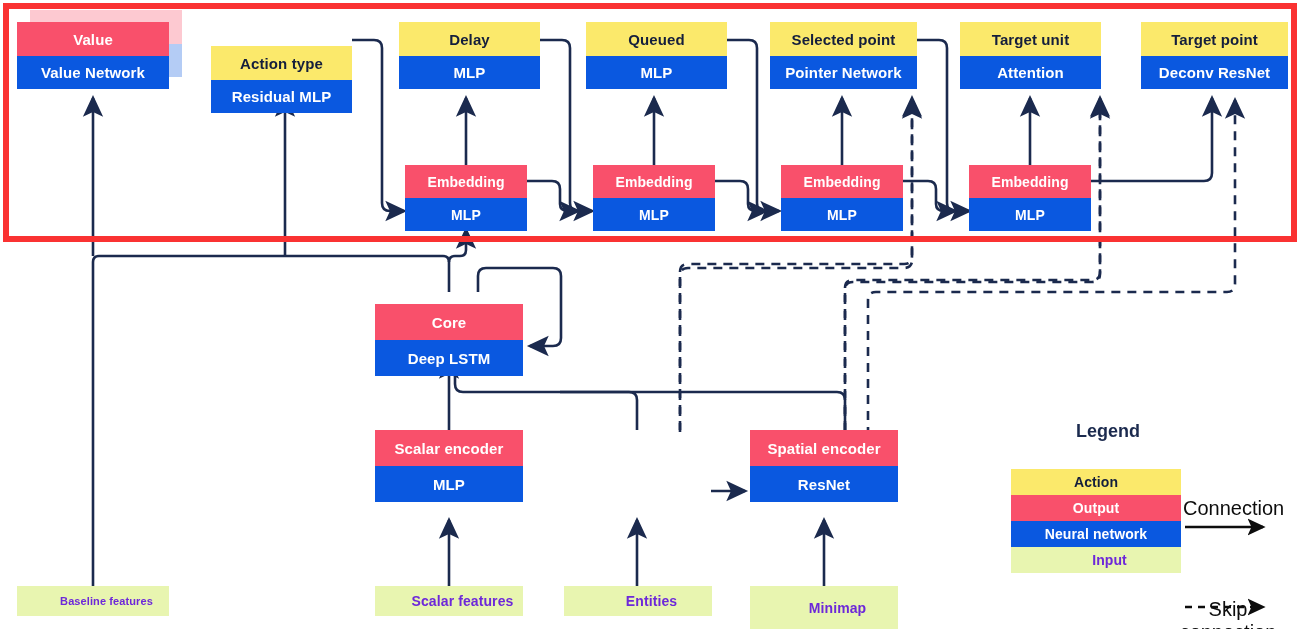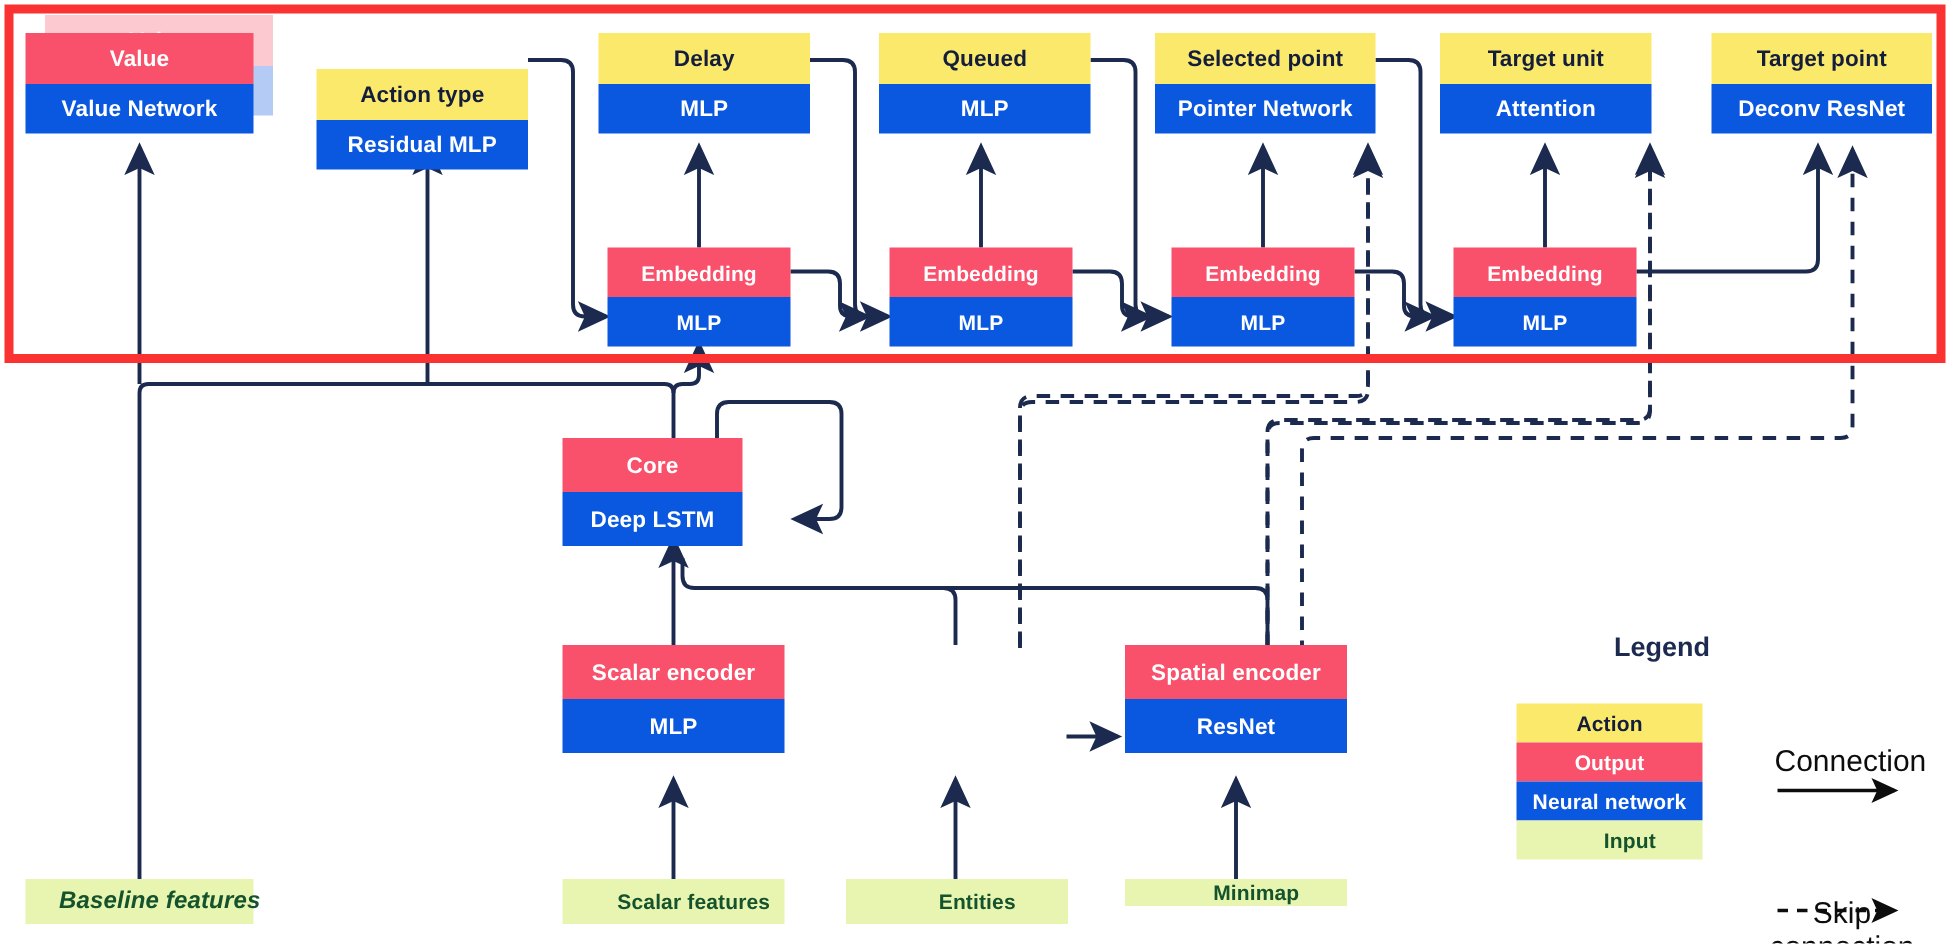--- a/index.html
+++ b/index.html
@@ -20,21 +20,21 @@
     box-sizing:border-box;width:100%;
     display:flex;align-items:center;justify-content:center;
     font-size:15px;font-weight:700;letter-spacing:.1px;
     white-space:nowrap;line-height:1;
   }
   .c-action{background:#fbe96b;color:#141e3c;}
   .c-output{background:#f9five;}
   .c-output{background:#f9506b;color:#ffffff;}
   .c-nn{background:#0b5ed7;color:#ffffff;}
   .c-nn{background:#0a58e0;color:#ffffff;}
-  .c-input{background:#e8f5b0;color:#14532d;padding-left:27px;}
+  .c-input{background:#e8f5b0;color:#6d28d9;padding-left:27px;}
 
   .h34{height:34px;}
   .h33{height:33px;}
   .h36{height:36px;}
 
   
   .ghost{position:absolute;opacity:.30;}
   .ghost .c-output{background:#f9506b;}
   .ghost .c-nn{background:#0a58e0;}
 
@@ -42,21 +42,21 @@
   #red-box{
     position:absolute;left:3px;top:3px;width:1294px;height:239px;
     border:6px solid #fa3232;box-sizing:border-box;pointer-events:none;
   }
 
   
   #legend-title{
     position:absolute;left:1076px;top:421px;
     font-size:18px;font-weight:700;color:#1b2a4e;
   }
-  #legend-stack{position:absolute;left:1011px;top:469px;width:124px;}
+  #legend-stack{position:absolute;left:1011px;top:469px;width:170px;}
   #legend-stack .cell{height:26px;font-size:14px;}
   .leg-label{
     position:absolute;font-size:20px;color:#0d0d0d;font-weight:400;
     text-align:center;line-height:1.15;
   }
 </style>
 </head>
 <body>
 
 <div id="stage">
@@ -204,50 +204,50 @@
   <div class="node" style="left:781px;top:165px;width:122px;">
     <div class="cell c-output h33" style="font-size:14px;">Embedding</div>
     <div class="cell c-nn h33" style="font-size:14px;">MLP</div>
   </div>
 
   <div class="node" style="left:969px;top:165px;width:122px;">
     <div class="cell c-output h33" style="font-size:14px;">Embedding</div>
     <div class="cell c-nn h33" style="font-size:14px;">MLP</div>
   </div>
 
-  <div class="node" style="left:375px;top:292px;width:120px;">
+  <div class="node" style="left:375px;top:304px;width:148px;">
     <div class="cell c-output h36">Core</div>
     <div class="cell c-nn h36">Deep LSTM</div>
   </div>
 
   <div class="node" style="left:375px;top:430px;width:148px;border-radius:30px;">
     <div class="cell c-output h36">Scalar encoder</div>
     <div class="cell c-nn h36">MLP</div>
   </div>
 
 
   <div class="node" style="left:750px;top:430px;width:148px;">
     <div class="cell c-output h36">Spatial encoder</div>
     <div class="cell c-nn h36">ResNet</div>
   </div>
 
   <div class="node" style="left:17px;top:586px;width:152px;">
-    <div class="cell c-input" style="height:30px;font-size:16px;font-style:italic;">Baseline features</div>
+    <div class="cell c-input" style="height:30px;font-size:11px;">Baseline features</div>
   </div>
 
   <div class="node" style="left:375px;top:586px;width:148px;">
     <div class="cell c-input" style="height:30px;font-size:14px;">Scalar features</div>
   </div>
 
   <div class="node" style="left:564px;top:586px;width:148px;">
     <div class="cell c-input" style="height:30px;font-size:14px;">Entities</div>
   </div>
 
   <div class="node" style="left:750px;top:586px;width:148px;">
-    <div class="cell c-input" style="height:18px;font-size:14px;">Minimap</div>
+    <div class="cell c-input" style="height:43px;font-size:14px;">Minimap</div>
   </div>
 
   <div id="red-box"></div>
 
   <div id="legend-title">Legend</div>
 
   <div id="legend-stack">
     <div class="cell c-action">Action</div>
     <div class="cell c-output">Output</div>
     <div class="cell c-nn">Neural network</div>

